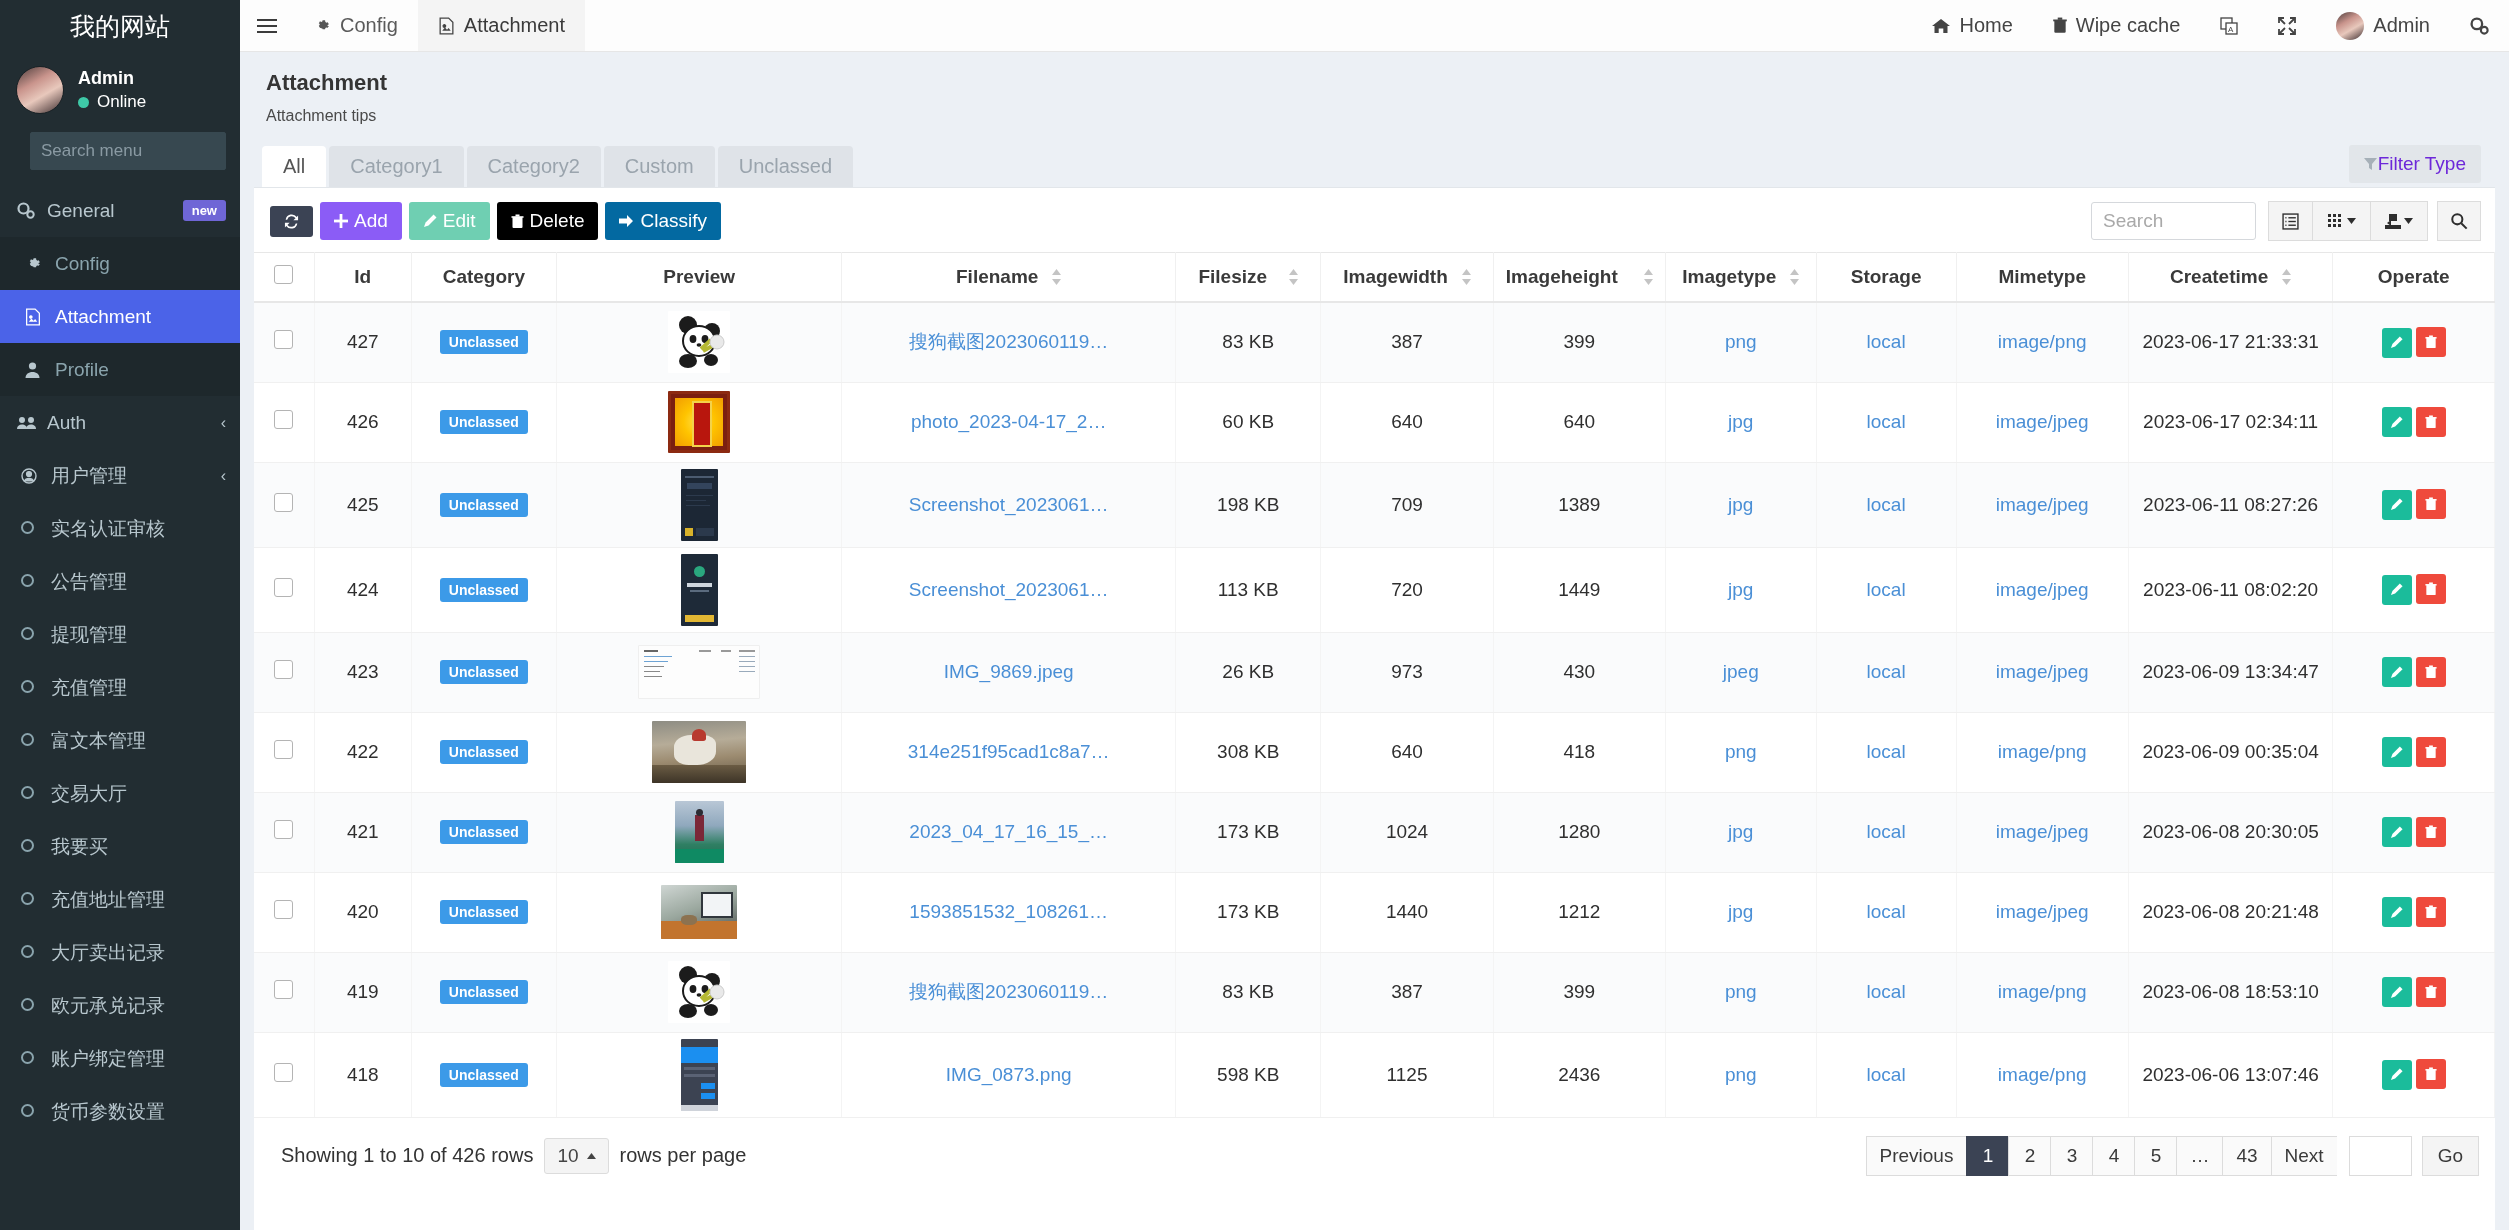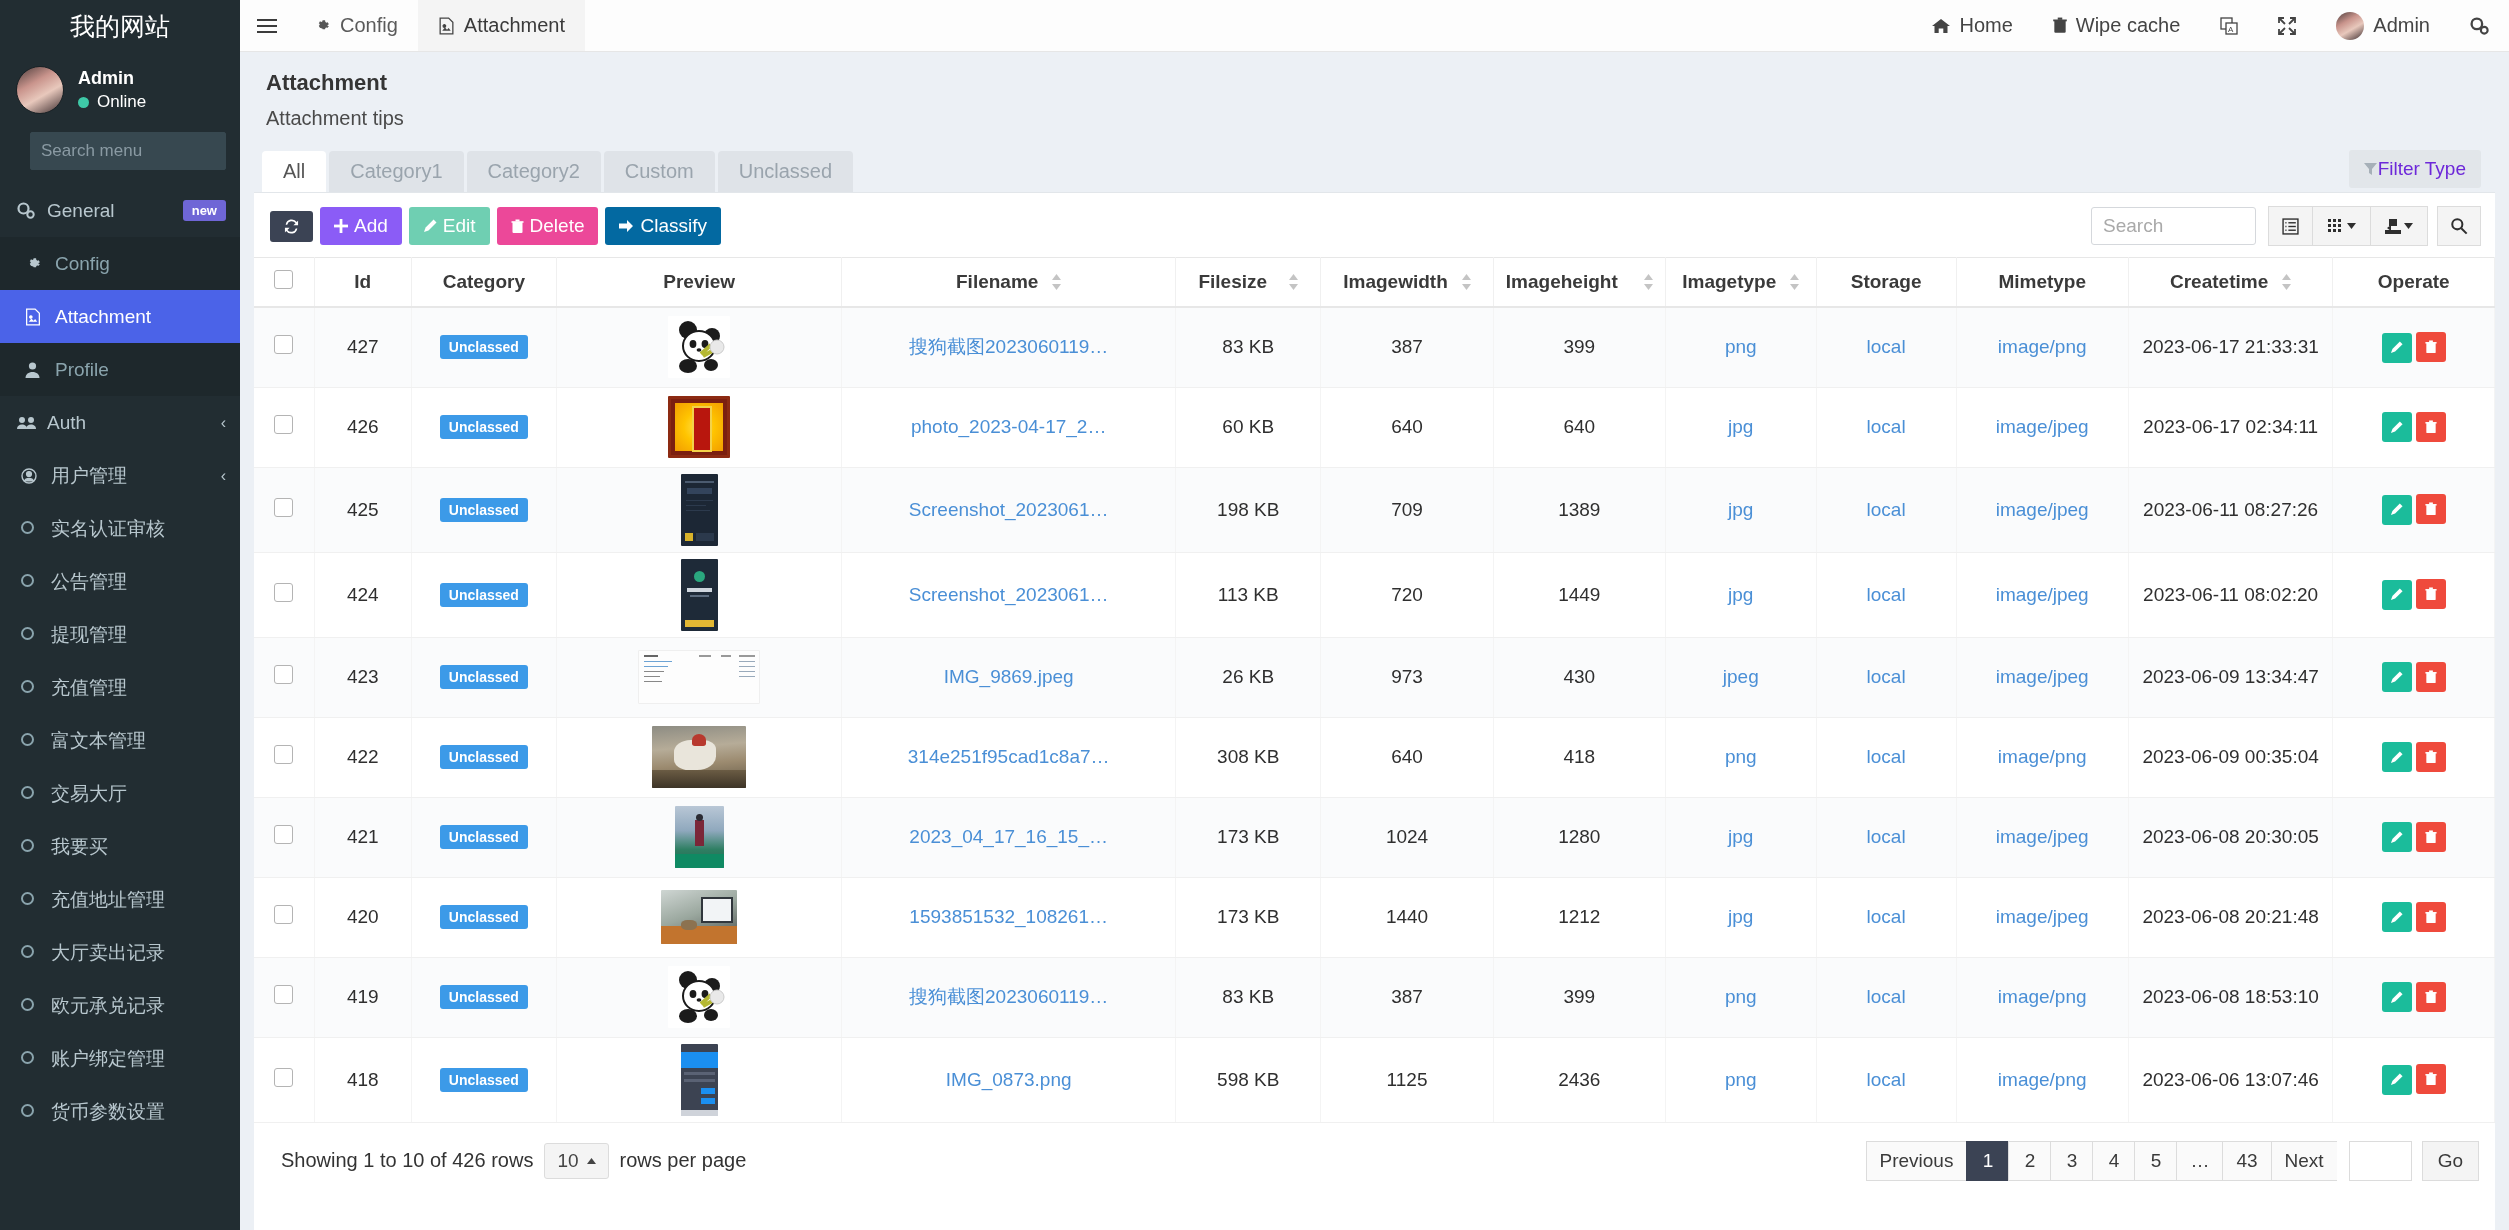--- a/index.html
+++ b/index.html
@@ -105,21 +105,21 @@
     flex: 0 0 28px;
   }
 
   
   #content {
     position: absolute; left: 240px; top: 52px; right: 0; bottom: 0;
     background: #ecf0f5; padding: 0;
   }
   .content-header { padding: 18px 26px 6px 26px; }
   .content-header h1 { margin: 0; font-size: 22px; font-weight: bold; color: #353535; }
-  .content-header small { display:block; margin-top: 11px; font-size: 20px; color: #4a4a4a; }
+  .content-header small { display:block; margin-top: 11px; font-size: 16px; color: #4a4a4a; }
 
   .content-box {
     margin: 14px 14px 0 14px;
     background: #fff;
     min-height: 1100px;
   }
   .nav-tabs-row {
     display: flex; align-items: flex-end; padding: 0 8px;
     border-bottom: 1px solid #e2e6ea; position: relative;
     background: #ecf0f5;
@@ -144,21 +144,21 @@
   }
   .btn {
     border: 0; border-radius: 3px; color: #fff; font-size: 19px;
     padding: 8px 14px; margin-right: 7px; cursor: pointer;
     display: inline-flex; align-items: center; gap: 6px;
     font-family: "Liberation Sans", sans-serif;
   }
   .btn-refresh { background: #3b4354; padding: 8px 14px; }
   .btn-add { background: #8b5cf6; }
   .btn-edit { background: #6fcfb2; }
-  .btn-delete { background: #ec4899; text-align: center; }
+  .btn-delete { background: #000000; text-align: center; }
   .btn-classify { background: #0369a1; }
 
   .toolbar-right { margin-left: auto; display: flex; align-items: center; }
   .tsearch {
     width: 165px; height: 38px; border: 1px solid #d5d8dc; border-radius: 3px;
     padding: 0 11px; font-size: 19px; color: #555; outline: none;
     font-family: "Liberation Sans", sans-serif; margin-right: 12px;
   }
   .tsearch::placeholder { color: #a9a9a9; }
   .icon-btn {

